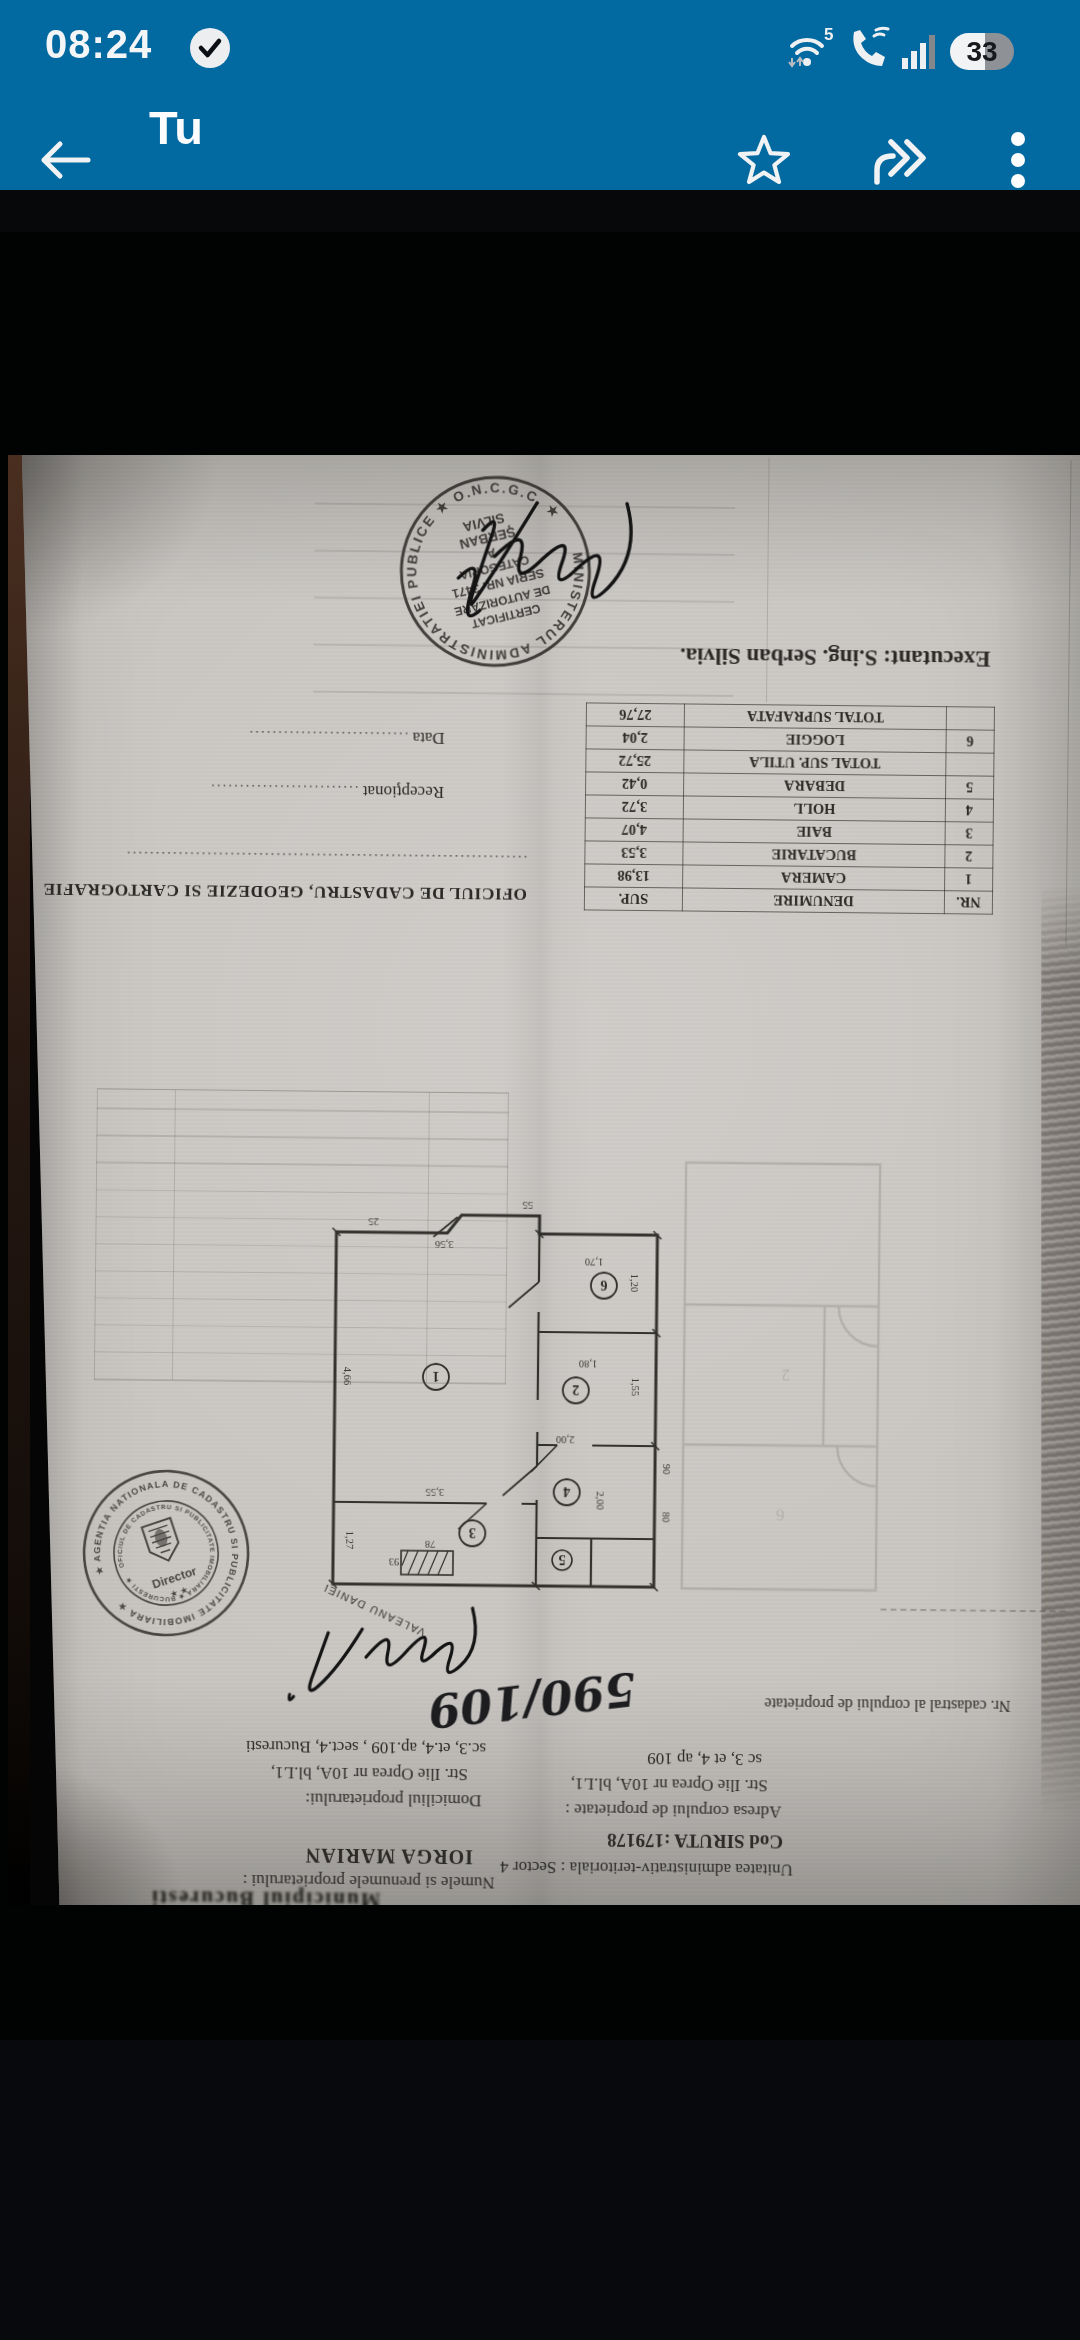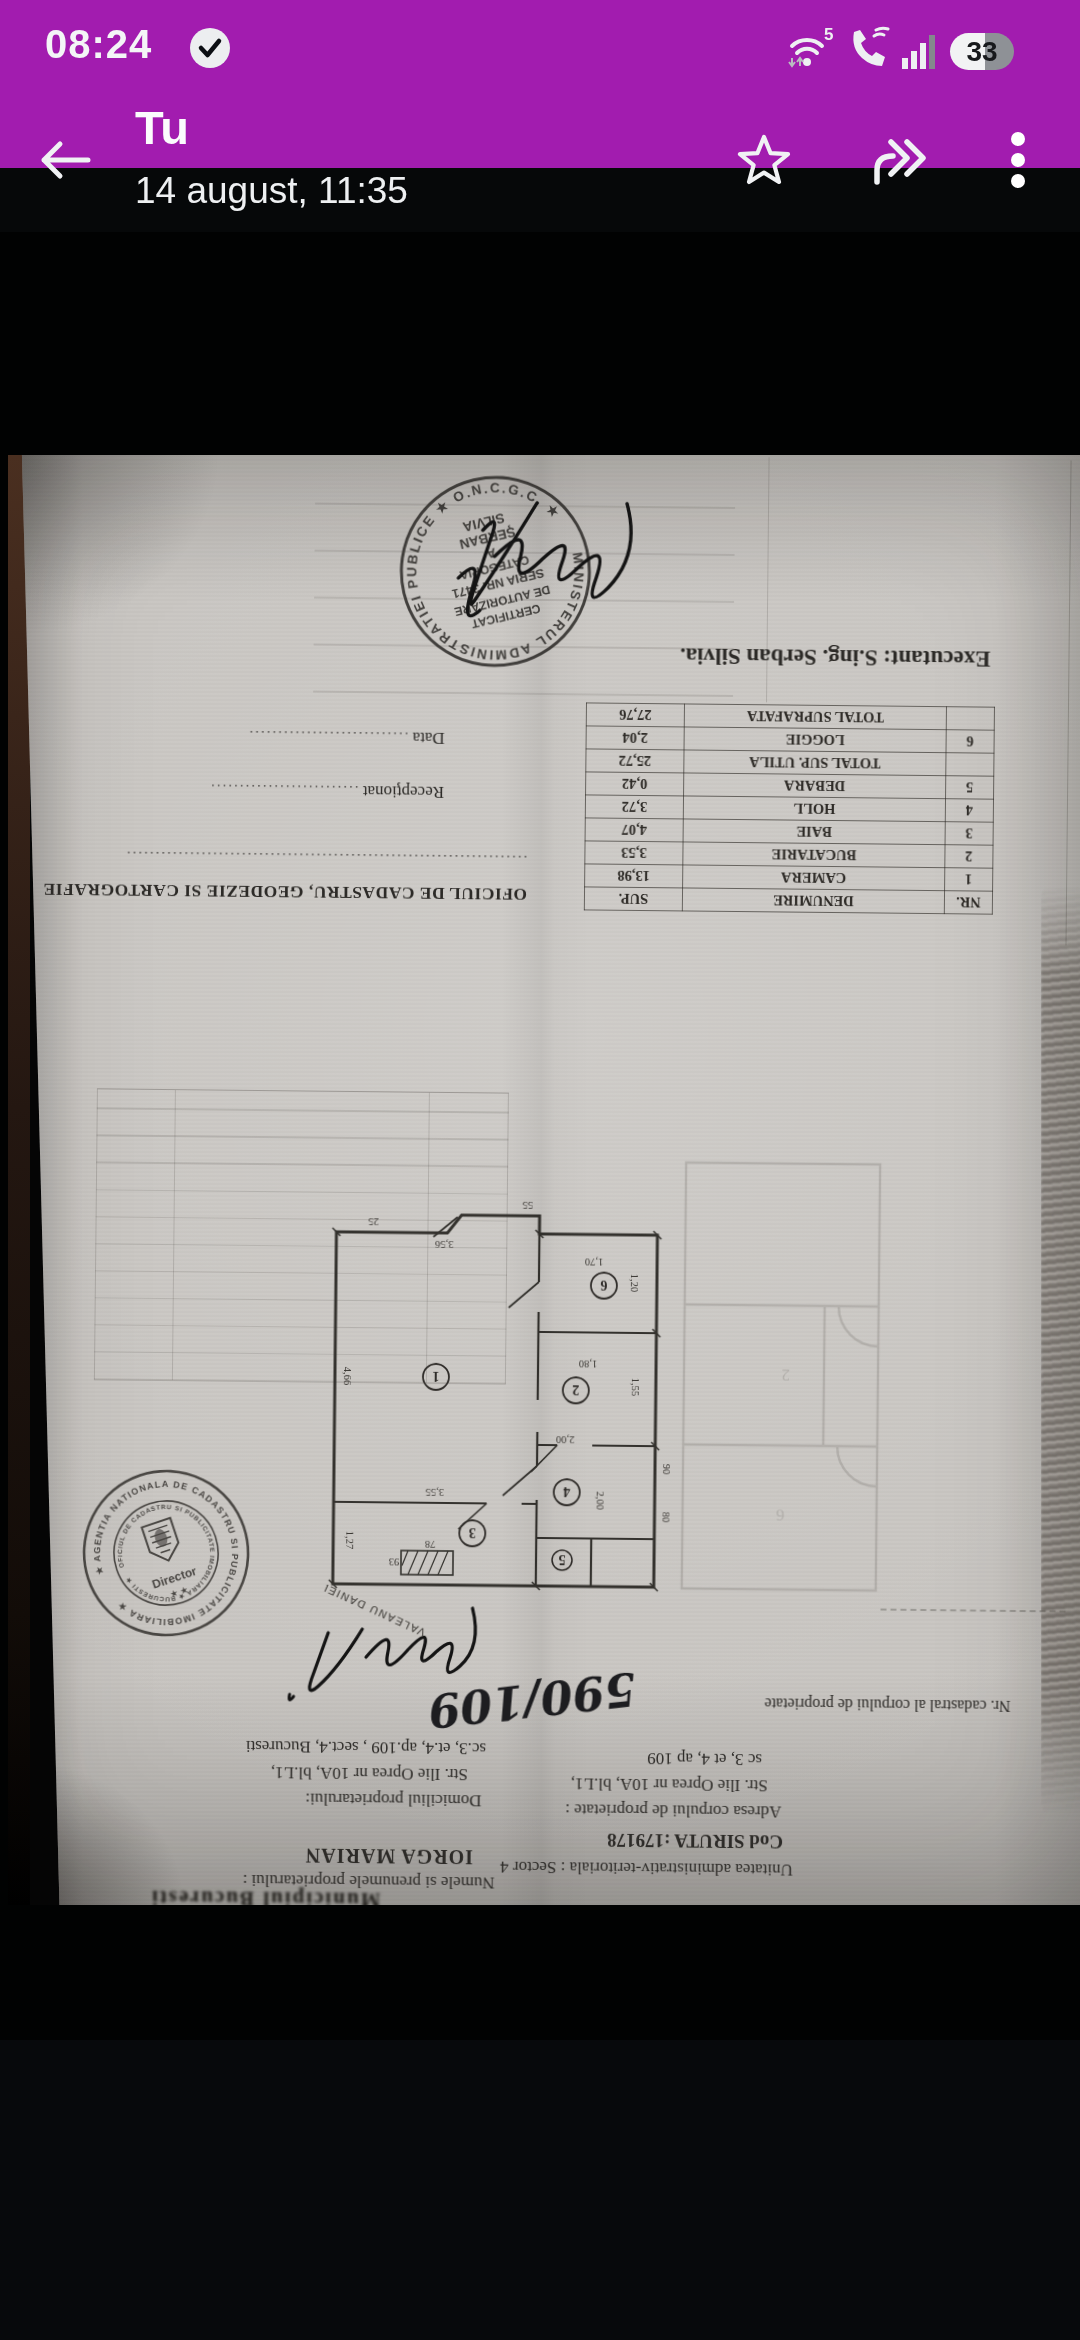--- a/index.html
+++ b/index.html
@@ -1,29 +1,29 @@
 <!DOCTYPE html>
 <html><head>
 <meta charset="utf-8">
 <style>
   html,body{margin:0;padding:0;background:#000;}
   .screen{position:relative;width:1080px;height:2340px;background:#060809;overflow:hidden;
           font-family:"Liberation Sans",sans-serif;-webkit-font-smoothing:antialiased;}
 
   
-  .topchrome{position:absolute;left:0;top:0;width:1080px;height:168px;background:#a21caf;text-align:center;}
+  .topchrome{position:absolute;left:0;top:0;width:1080px;height:190px;background:#0369a1;text-align:center;}
   .status-time{position:absolute;left:45px;top:22px;font-size:40px;font-weight:700;color:#f4f5f7;letter-spacing:1px;}
   .status-check{position:absolute;left:188px;top:26px;}
   .status-right{position:absolute;right:66px;top:26px;display:flex;align-items:flex-end;gap:12px;height:44px;}
   .battery{position:relative;width:64px;height:37px;border-radius:19px;overflow:hidden;
            background:linear-gradient(90deg,#f2f3f4 0 54%,#8e9196 54% 100%);
            display:flex;align-items:center;justify-content:center;}
   .battery span{font-size:28px;font-weight:700;color:#17191c;line-height:1;}
   
-  .appbar-title{position:absolute;left:135px;top:100px;font-size:47px;font-weight:700;color:#fbfcfd;}
+  .appbar-title{position:absolute;left:149px;top:100px;font-size:47px;font-weight:700;color:#fbfcfd;}
   .appbar-sub{position:absolute;left:135px;top:170px;font-size:37px;font-weight:400;color:#eef0f2;}
   .icon-btn{position:absolute;display:flex;align-items:center;justify-content:center;}
 
   
   .photo-band{position:absolute;left:0;top:232px;width:1080px;height:1808px;background:#010202;}
   .photo{position:absolute;left:8px;top:223px;width:1072px;height:1450px;overflow:hidden;background:#050505;}
   .edge-sliver{position:absolute;left:0;top:0;width:22px;height:100%;
       background:linear-gradient(180deg,#4a2f20 0%,#3a251a 18%,#241711 45%,#120c08 80%,#000 100%);}
   .paper{position:absolute;left:0;top:0;width:1072px;height:1450px;
       clip-path:polygon(1.3% 0%,100% 0%,100% 100%,4.8% 100%);
@@ -113,21 +113,20 @@
         <span>33</span>
       </div>
     </div>
 
     <div class="icon-btn" style="left:34px;top:134px;width:60px;height:52px;">
       <svg width="56" height="44" viewBox="0 0 56 44">
         <path d="M52,22 H8 M24,6 L8,22 L24,38" fill="none" stroke="#f0f2f4" stroke-width="5" stroke-linecap="round" stroke-linejoin="round"></path>
       </svg>
     </div>
     <div class="appbar-title">Tu</div>
-    <div class="appbar-sub">14 august, 11:35</div>
 
     <div class="icon-btn" style="left:734px;top:130px;width:60px;height:60px;">
       <svg width="56" height="56" viewBox="0 0 56 56">
         <path d="M28,5 L34.6,21.2 L52,22.1 L38.4,33.2 L43,50 L28,40.6 L13,50 L17.6,33.2 L4,22.1 L21.4,21.2 Z" fill="none" stroke="#f0f2f4" stroke-width="4.2" stroke-linejoin="round"></path>
       </svg>
     </div>
     <div class="icon-btn" style="left:866px;top:130px;width:64px;height:60px;">
       <svg width="62" height="56" viewBox="0 0 62 56">
         <path d="M10,50 V38 q0,-14 16,-14" fill="none" stroke="#f0f2f4" stroke-width="5.5" stroke-linecap="round"></path>
         <path d="M24,10 L40,26 L24,42" fill="none" stroke="#f0f2f4" stroke-width="5.5" stroke-linecap="round" stroke-linejoin="round"></path>

